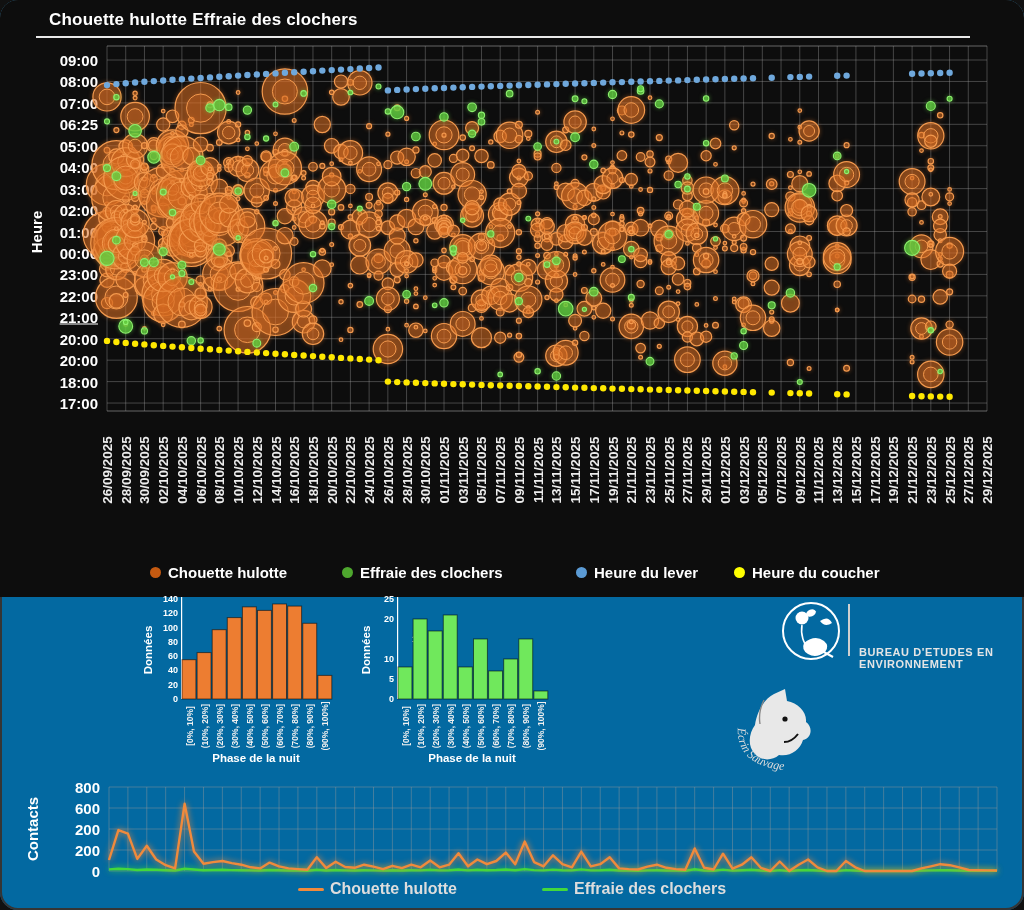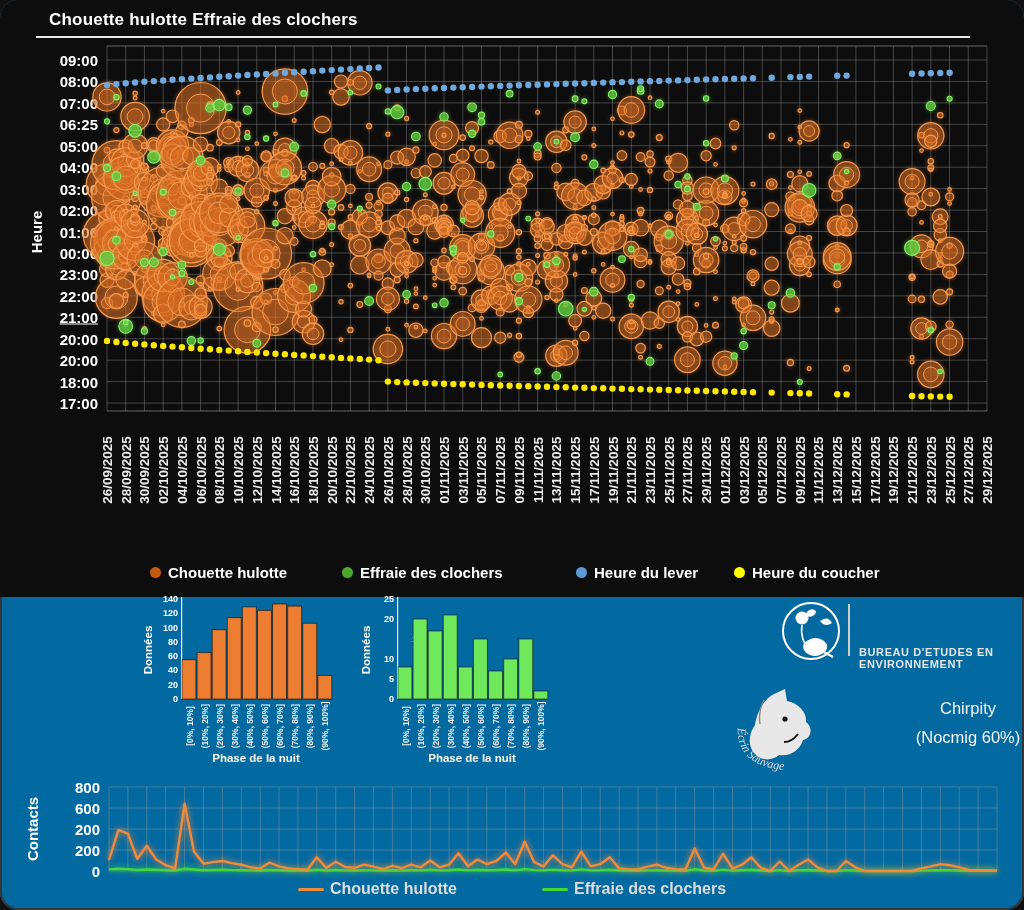--- a/index.html
+++ b/index.html
@@ -1676,24 +1676,20 @@
         <path id="arcE" d="M10,42 Q8,76 48,83 Q76,87 94,70"></path>
       </defs>
     <path d="M46,8 L57,3 L59,15 C70,17 79,26 78,36 C85,41 84,52 75,54 C72,64 62,71 51,69 C44,75 33,75 27,68 C19,60 21,47 27,39 C29,25 37,12 46,8 Z" fill="#e8e8e8"></path>
     <circle cx="57" cy="33" r="2.6" fill="#111"></circle>
     <path d="M70,48 q-6,8 -14,8" stroke="#111" stroke-width="2" fill="none"></path>
     <path d="M36,14 q-6,12 -4,24" stroke="#888" stroke-width="1.4" fill="none"></path>
     <text font-size="12" font-style="italic" fill="#dcdcdc" font-family="Liberation Serif,serif">
       <textPath href="#arcE">Écrin Sauvage</textPath>
     </text>
   </svg>
-  <div class="brand-col" style="left:915px;width:106px;">
-    <div>Chirpity</div>
-    <div>(Nocmig 60%)</div>
-  </div>
 
   <div class="rot axis-label" style="left:32px;top:829px;font-size:15px;">Contacts</div>
   <div id="contacts-yticks">
       <div class="contacts-ytick" style="left: 52px; top: 787px; position: absolute;">800</div>
       <div class="contacts-ytick" style="left: 52px; top: 808px; position: absolute;">600</div>
       <div class="contacts-ytick" style="left: 52px; top: 829px; position: absolute;">200</div>
       <div class="contacts-ytick" style="left: 52px; top: 850px; position: absolute;">200</div>
       <div class="contacts-ytick" style="left: 52px; top: 871px; position: absolute;">0</div>
     </div>
   <svg id="contacts-plot" style="left:106px;top:783px;" width="896" height="92" viewBox="0 0 896 92">

